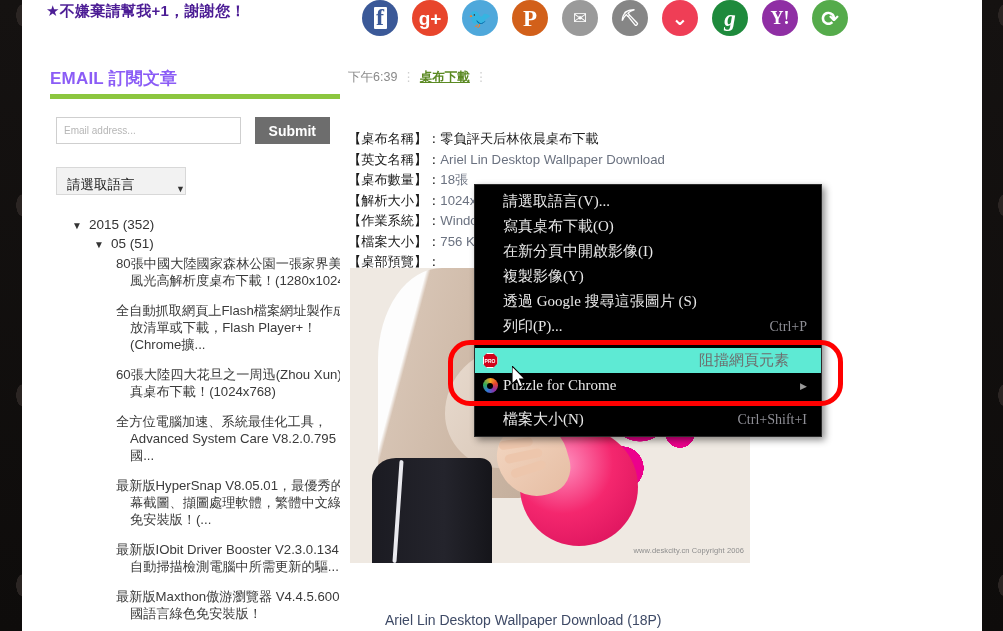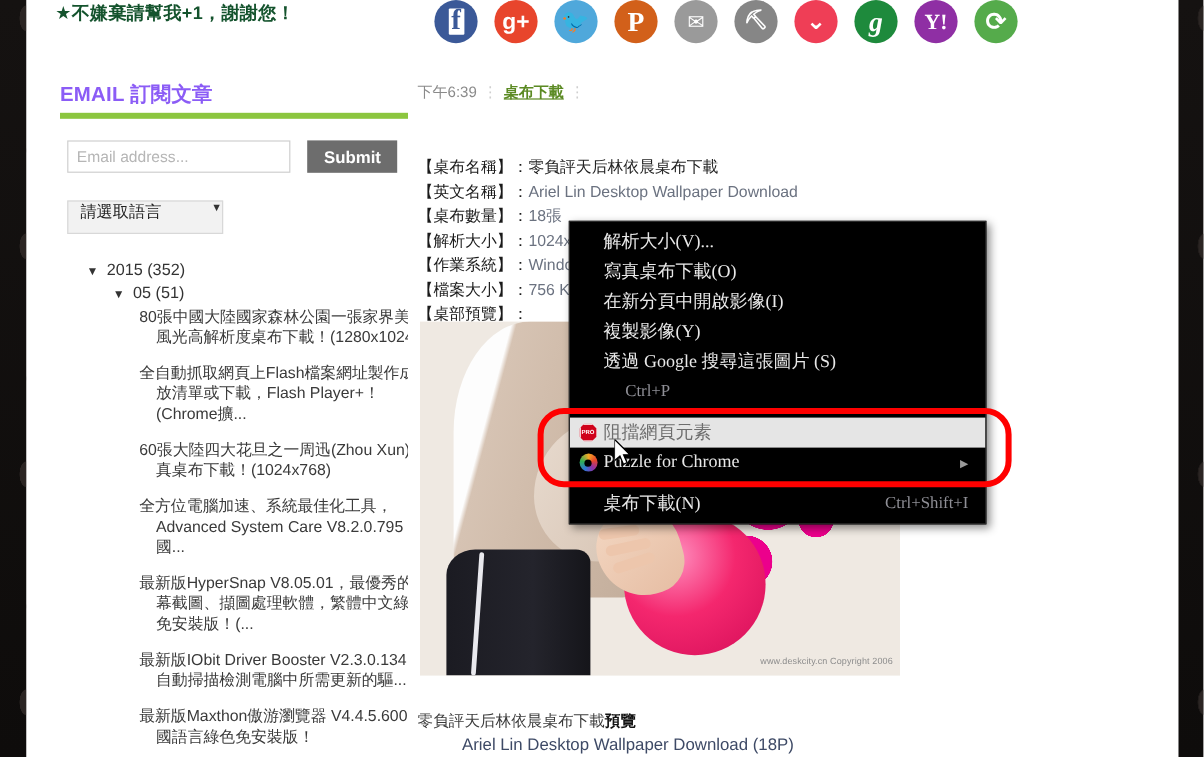--- a/index.html
+++ b/index.html
@@ -45,21 +45,21 @@
     width: 318px; height: 631px;
     background: #ffffff;
     padding: 0 10px 0 14px;
   }
 
   .plus-line {
     margin: 0;
     padding: 2px 0 0 10px;
     font-size: 15px;
     font-weight: bold;
-    color: #14532d;
+    color: #4c1d95;
     letter-spacing: 0.3px;
     white-space: nowrap;
   }
 
   .widget-title {
     margin: 46px 0 0 14px;
     font-size: 17px;
     font-weight: bold;
     color: #8b5cf6;
     letter-spacing: 0.2px;
@@ -75,21 +75,21 @@
     margin: 18px 0 0 20px;
     display: flex;
     align-items: center;
     gap: 14px;
   }
   #email-input {
     width: 186px;
     height: 27px;
     border: 1px solid #cfcfcf;
     padding: 0 7px;
-    font-size: 13px;
+    font-size: 10px;
     color: #404040;
     font-family: "Liberation Sans", sans-serif;
     background: #fff;
     outline: none;
   }
   #email-input::placeholder { color: #b6b6b6; }
   #submit-button {
     height: 27px;
     padding: 0 14px;
     background: #6d6d6d;
@@ -106,21 +106,21 @@
     display: flex;
     align-items: center;
     gap: 9px;
   }
   #lang-select {
     width: 130px;
     height: 28px;
     background: #f2f2f2;
     border: 1px solid #d8d8d8;
     display: flex;
-    align-items: flex-start;
+    align-items: flex-end;
     justify-content: space-between;
     padding: 0 0 0 10px;
     font-size: 13.5px;
     color: #222;
     cursor: pointer;
   }
   #lang-select .caret { font-size: 9px; color: #333; }
   .translate-by { font-size: 12.5px; color: #333; white-space: nowrap; }
   .g-b { color:#4285F4; } .g-r { color:#EA4335; } .g-y { color:#FBBC05; } .g-g { color:#34A853; }
   .g-word { font-family: "Liberation Serif", serif; font-size: 14px; font-weight: bold; }
@@ -331,21 +331,21 @@
     white-space: nowrap;
     cursor: default;
   }
   .cm-item .cm-label { flex: 1; }
   .cm-item .cm-accel {
     color: #8f8f96;
     font-size: 14px;
     margin-left: 18px;
   }
   .cm-item.disabled .cm-label { color: #6d6d6d; }
-  .cm-item.highlight { background: #e5e5e5; }
+  .cm-item.highlight { background: #5eead4; text-align: right; }
   .cm-sep {
     height: 1px;
     background: #3a3a3a;
     margin: 4px 6px;
   }
   .cm-icon {
     position: absolute;
     left: 7px;
     width: 16px; height: 16px;
     display: flex; align-items: center; justify-content: center;
@@ -503,28 +503,27 @@
       <div class="pants-stripe"></div>
       <div class="balloon"></div>
       <div class="hand-shape">
         <div class="finger" style="left:6px; top:12px; width:34px; height:9px; transform:rotate(8deg);"></div>
         <div class="finger" style="left:8px; top:26px; width:38px; height:9px; transform:rotate(4deg);"></div>
         <div class="finger" style="left:10px; top:40px; width:36px; height:9px; transform:rotate(-2deg);"></div>
       </div>
       <div id="watermark">www.deskcity.cn Copyright 2006</div>
     </div>
 
-    <div id="caption-zh"><span>零負評天后林依晨桌布下載</span><b>預覽</b></div>
     <div id="caption-en">Ariel Lin Desktop Wallpaper Download (18P)</div>
   </div>
 
   <div id="context-menu">
 
     <div class="cm-item">
-      <span class="cm-label">解析大小(V)...</span>
+      <span class="cm-label">請選取語言(V)...</span>
       <span class="cm-accel"></span>
     </div>
 
     <div class="cm-item">
       <span class="cm-label">寫真桌布下載(O)</span>
       <span class="cm-accel"></span>
     </div>
 
     <div class="cm-item">
       <span class="cm-label">在新分頁中開啟影像(I)</span>
@@ -535,20 +534,21 @@
       <span class="cm-label">複製影像(Y)</span>
       <span class="cm-accel"></span>
     </div>
 
     <div class="cm-item">
       <span class="cm-label">透過 Google 搜尋這張圖片 (S)</span>
       <span class="cm-accel"></span>
     </div>
 
     <div class="cm-item">
+      <span class="cm-label">列印(P)...</span>
       <span class="cm-accel">Ctrl+P</span>
     </div>
 
     <div class="cm-sep"></div>
 
     <div class="cm-item disabled highlight">
       <span class="cm-icon">
         <span class="icon-pro">PRO</span>
       </span>
       <span class="cm-label">阻擋網頁元素</span>
@@ -559,21 +559,21 @@
       <span class="cm-icon">
         <span class="icon-ring"></span>
       </span>
       <span class="cm-label">Puzzle for Chrome</span>
       <span class="cm-arrow">▶</span>
     </div>
 
     <div class="cm-sep"></div>
 
     <div class="cm-item">
-      <span class="cm-label">桌布下載(N)</span>
+      <span class="cm-label">檔案大小(N)</span>
       <span class="cm-accel">Ctrl+Shift+I</span>
     </div>
   </div>
 
   <div id="red-box"></div>
 
   <svg id="cursor" width="18" height="26" viewBox="0 0 18 26">
     <polygon points="0,0 0,18 4.6,14 7.6,21 10.6,19.6 7.7,13 13,13" fill="#ffffff" stroke="#000000" stroke-width="1.1"></polygon>
   </svg>
 

